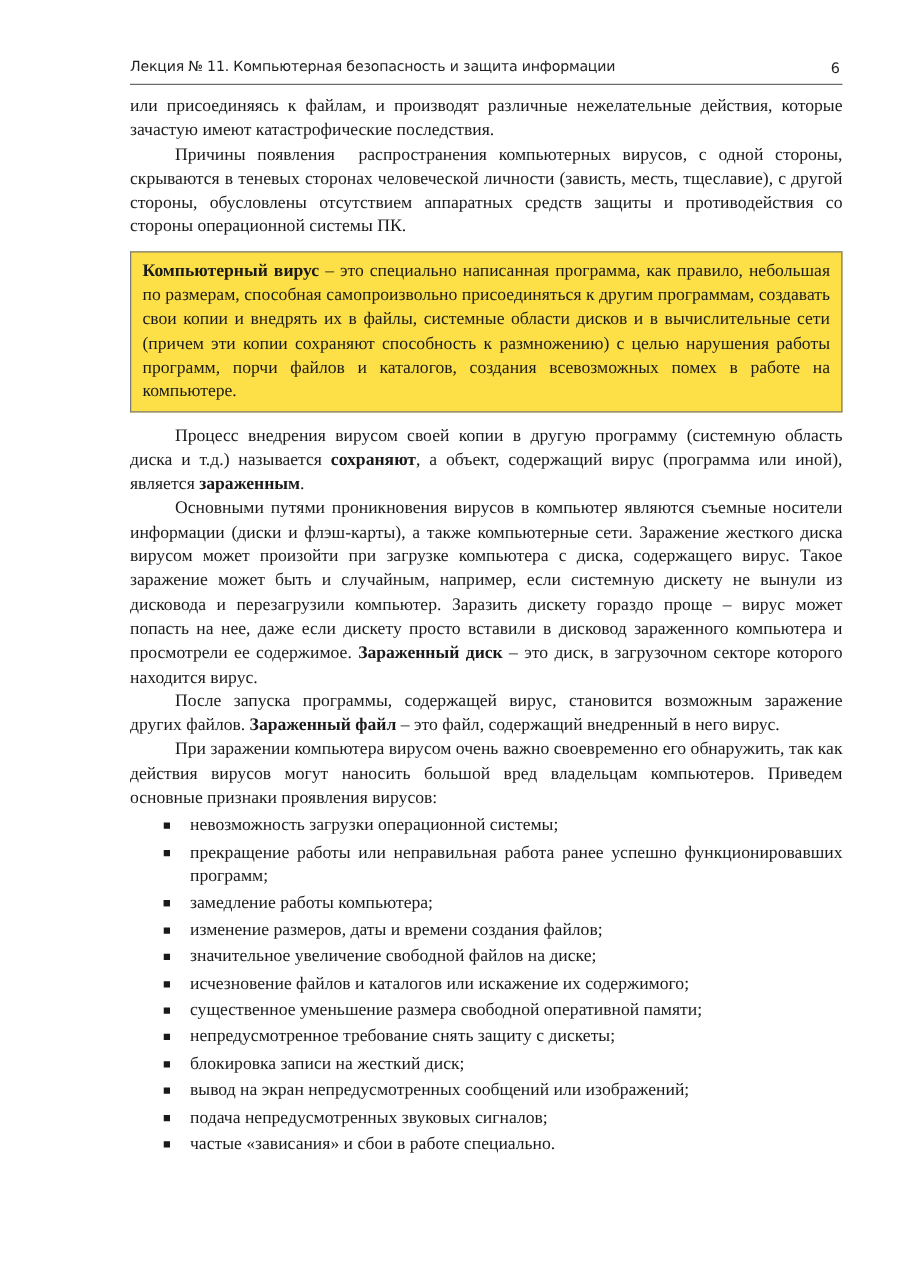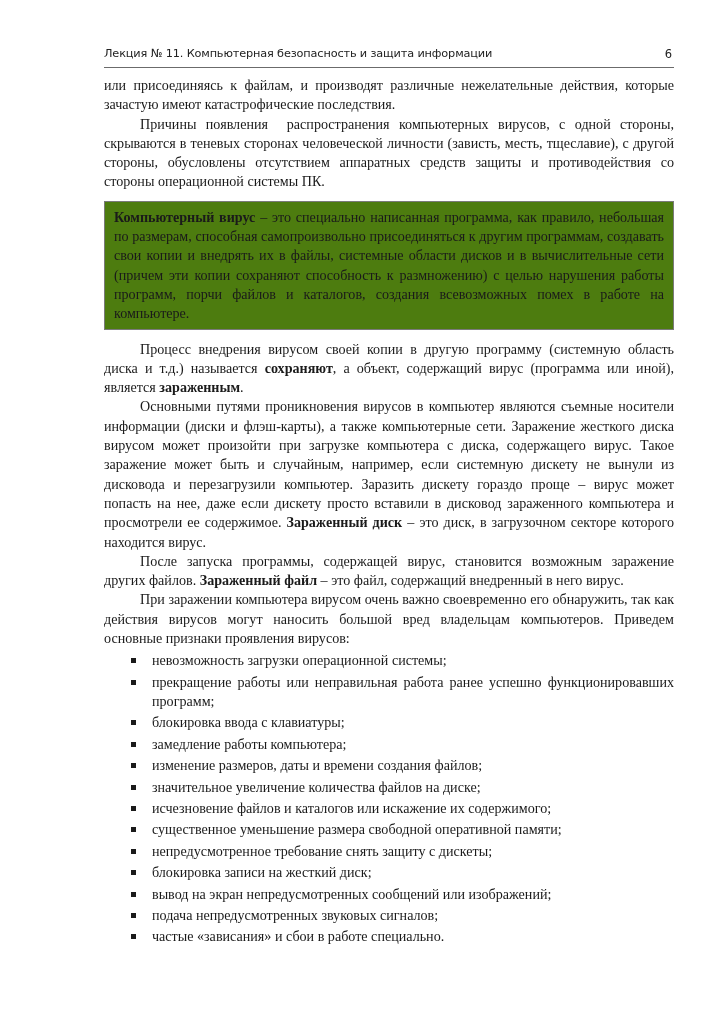--- a/index.html
+++ b/index.html
@@ -4,21 +4,21 @@
 <style>
   html, body { margin: 0; padding: 0; background: #ffffff; }
   body { width: 724px; height: 1024px; position: relative; overflow: hidden; }
   .page { position: absolute; left: 0; top: 3px; width: 724px; height: 1024px; background: #ffffff; }
   .header { position: absolute; left: 104px; top: 44px; width: 570px; height: 20px; border-bottom: 1px solid #6b6b6b; }
   .header-title { position: absolute; left: 0; top: 0; font-family: "DejaVu Sans", sans-serif; font-size: 11.3px; color: #222; letter-spacing: -0.15px; }
   .header-page { position: absolute; right: 2px; top: 0; font-family: "DejaVu Sans", sans-serif; font-size: 11.5px; color: #222; }
   .body { position: absolute; left: 104px; top: 73px; width: 570px; font-family: "Liberation Serif", serif; font-size: 14.1px; line-height: 19.3px; color: #1a1a1a; text-align: justify; }
   .p { margin: 0; font-family: Liberation Serif, serif; }
   .indent { text-indent: 36px; }
-  .defbox { margin: 9px 0 10px 0; background: #4d7c0f; border: 1px solid #7a7a7a; padding: 6px 9px 5px 9px; }
+  .defbox { margin: 9px 0 10px 0; background: #fde047; border: 1px solid #7a7a7a; padding: 6px 9px 5px 9px; }
   b { font-weight: bold; }
   .list { list-style: none; margin: 3px 0 0 0; padding: 0; }
   .list li { position: relative; padding-left: 48px; margin: 0 0 2.1px 0; }
   .bullet { position: absolute; left: 27px; top: 7px; width: 5px; height: 5px; background: #1a1a1a; }
 </style>
 </head>
 <body>
 
 <div class="page">
   <div class="header">
@@ -38,24 +38,24 @@
 
     <p class="p indent"><span>Основными путями проникновения вирусов в компьютер являются съемные носители информации (диски и флэш-карты), а также компьютерные сети. Заражение жесткого диска вирусом может произойти при загрузке компьютера с диска, содержащего вирус. Такое заражение может быть и случайным, например, если системную дискету не вынули из дисковода и перезагрузили компьютер. Заразить дискету гораздо проще – вирус может попасть на нее, даже если дискету просто вставили в дисковод зараженного компьютера и просмотрели ее содержимое. </span><b>Зараженный диск</b><span> – это диск, в загрузочном секторе которого находится вирус.</span></p>
 
     <p class="p indent"><span>После запуска программы, содержащей вирус, становится возможным заражение других файлов. </span><b>Зараженный файл</b><span> – это файл, содержащий внедренный в него вирус.</span></p>
 
     <p class="p indent">При заражении компьютера вирусом очень важно своевременно его обнаружить, так как действия вирусов могут наносить большой вред владельцам компьютеров. Приведем основные признаки проявления вирусов:</p>
 
     <ul class="list">
       <li><span class="bullet"></span><span>невозможность загрузки операционной системы;</span></li>
       <li><span class="bullet"></span><span>прекращение работы или неправильная работа ранее успешно функционировавших программ;</span></li>
-      <li><span class="bullet"></span><span>блокировка ввода с клавиатуры;</span></li>
+      <li><span class="bullet"></span></li>
       <li><span class="bullet"></span><span>замедление работы компьютера;</span></li>
       <li><span class="bullet"></span><span>изменение размеров, даты и времени создания файлов;</span></li>
-      <li><span class="bullet"></span><span>значительное увеличение количества файлов на диске;</span></li>
+      <li><span class="bullet"></span><span>значительное увеличение свободной файлов на диске;</span></li>
       <li><span class="bullet"></span><span>исчезновение файлов и каталогов или искажение их содержимого;</span></li>
       <li><span class="bullet"></span><span>существенное уменьшение размера свободной оперативной памяти;</span></li>
       <li><span class="bullet"></span><span>непредусмотренное требование снять защиту с дискеты;</span></li>
       <li><span class="bullet"></span><span>блокировка записи на жесткий диск;</span></li>
       <li><span class="bullet"></span><span>вывод на экран непредусмотренных сообщений или изображений;</span></li>
       <li><span class="bullet"></span><span>подача непредусмотренных звуковых сигналов;</span></li>
       <li><span class="bullet"></span><span>частые «зависания» и сбои в работе специально.</span></li>
     </ul>
   </div>
 </div>

